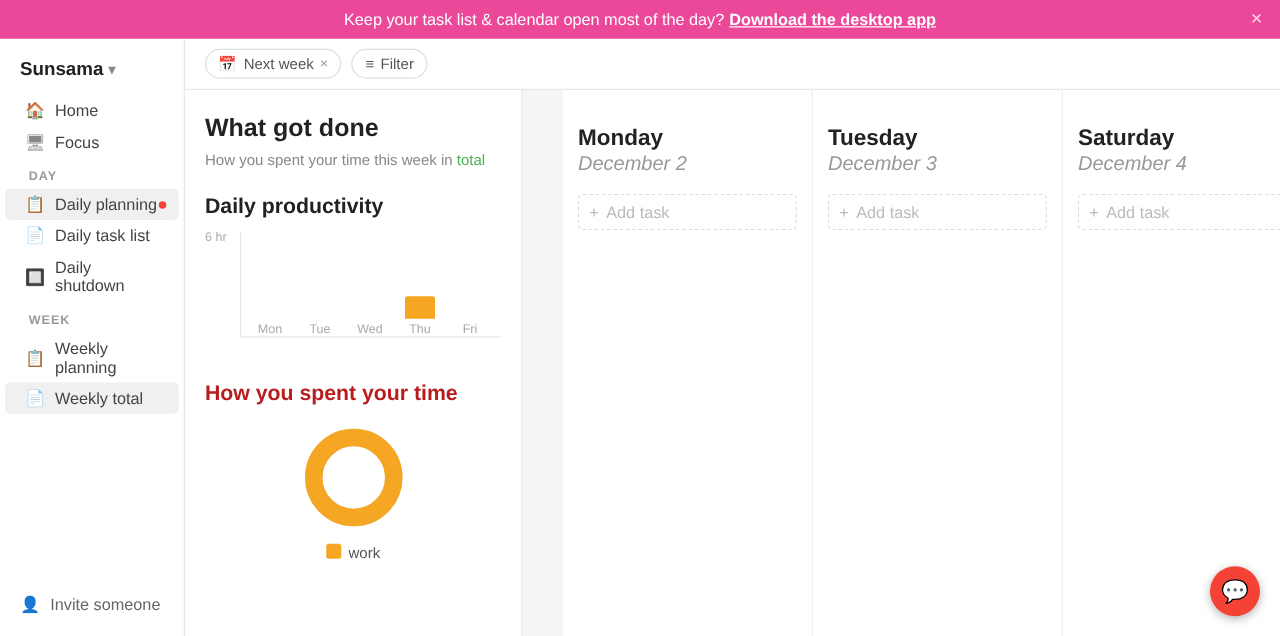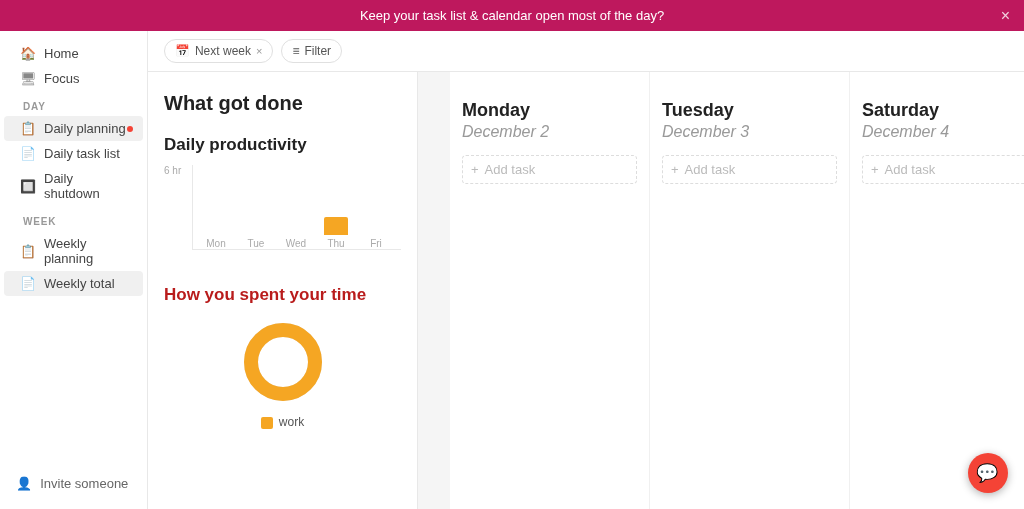--- a/index.html
+++ b/index.html
@@ -1,20 +1,20 @@
 <!DOCTYPE html>
 <html><head>
   <meta charset="utf-8">
   <style>
     * { box-sizing: border-box; margin: 0; padding: 0; }
     body { font-family: -apple-system, BlinkMacSystemFont, 'Segoe UI', sans-serif; background: #f5f5f5; height: 509px; overflow: hidden; display: flex; flex-direction: column; }
 
     
     #top-banner {
-      background: #be185d;
+      background: #ec4899;
       color: white;
       text-align: center;
       padding: 8px 16px;
       font-size: 13px;
       display: flex;
       align-items: flex-end;
       justify-content: center;
       position: relative;
       flex-shrink: 0;
     }
@@ -232,21 +232,21 @@
       margin-bottom: 12px;
     }
     .donut-wrapper {
       display: flex;
       flex-direction: column;
       align-items: center;
     }
     .donut-svg { margin-bottom: 8px; }
     .legend-item {
       display: flex;
-      align-items: flex-end;
+      align-items: flex-start;
       gap: 6px;
       font-size: 12px;
       color: #555;
     }
     .legend-dot {
       width: 12px;
       height: 12px;
       border-radius: 2px;
     }
 
@@ -315,26 +315,31 @@
     
     ::-webkit-scrollbar { width: 4px; height: 4px; }
     ::-webkit-scrollbar-track { background: transparent; }
     ::-webkit-scrollbar-thumb { background: #ddd; border-radius: 2px; }
   </style>
 </head>
 <body>
 
 <div id="top-banner">
   <span>Keep your task list &amp; calendar open most of the day?</span>
+  <a href="#">Download the desktop app</a>
   <span id="banner-close">×</span>
 </div>
 
 <div id="main-layout">
 
   <div id="sidebar">
+    <div id="sidebar-logo">
+      <span>Sunsama</span>
+      <span class="chevron">▾</span>
+    </div>
 
     <div class="sidebar-item">
       <span class="sidebar-icon">🏠</span>
       <span>Home</span>
     </div>
     <div class="sidebar-item">
       <span class="sidebar-icon">🖥</span>
       <span>Focus</span>
     </div>
 
@@ -382,20 +387,24 @@
       <div class="toolbar-chip">
         <span>≡</span>
         <span>Filter</span>
       </div>
     </div>
 
     <div id="panels">
 
       <div id="summary-panel">
         <h2>What got done</h2>
+        <p class="subtitle">
+          <span>How you spent your time this week in</span>
+          <a href="#">total</a>
+        </p>
 
         <div id="productivity-section">
           <h3>Daily productivity</h3>
 
           <div id="bar-chart">
             <span class="chart-y-label">6 hr</span>
             <div class="chart-area">
               <div class="bar-col">
                 <div class="bar" style="height:0px; background:#e0e0e0;"></div>
                 <span class="bar-label">Mon</span>

